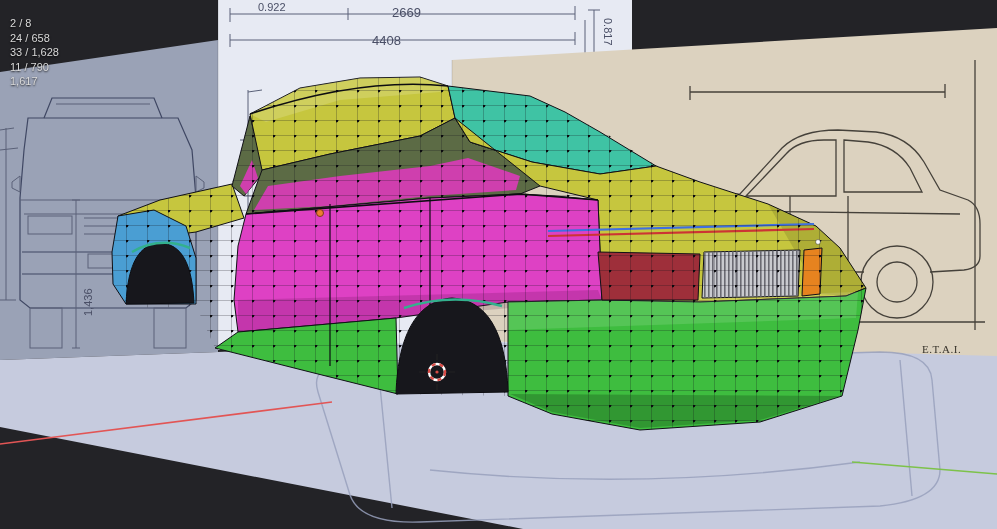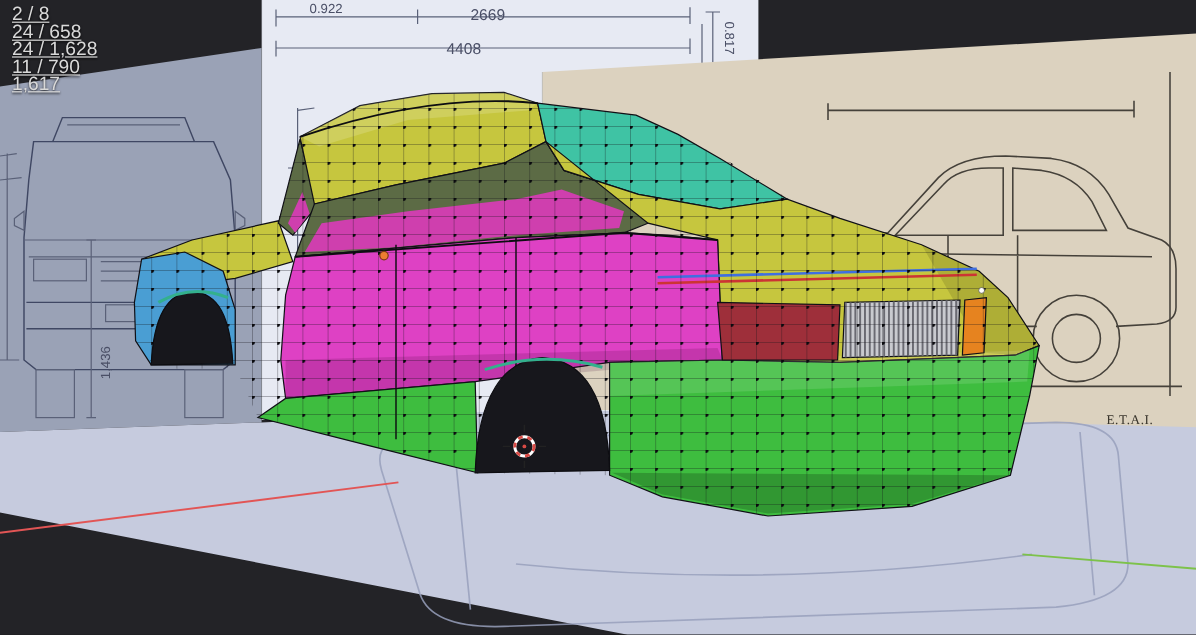--- a/index.html
+++ b/index.html
@@ -1,20 +1,20 @@
 <!DOCTYPE html>
 <html><head>
 <meta charset="utf-8">
 <style>
   html,body{margin:0;padding:0;background:#1b1b1e;}
   .stage{position:relative;width:997px;height:529px;overflow:hidden;background:#232327;
          font-family:"Liberation Sans",sans-serif;}
   .stage svg{position:absolute;inset:0;display:block;}
-  .stats{position:absolute;top:6px;left:10px;color:#d9d9d9;font-size:16px;line-height:14.5px;
-         text-shadow:0 1px 2px rgba(0,0,0,.85);user-select:none;text-decoration:underline;}
+  .stats{position:absolute;top:16px;left:10px;color:#d9d9d9;font-size:11px;line-height:14.5px;
+         text-shadow:0 1px 2px rgba(0,0,0,.85);user-select:none;}
   .bp{stroke:#3f4763;stroke-width:1.2;fill:none;}
   .bp2{stroke:#5a6178;stroke-width:1;fill:none;}
   .bz{stroke:#45413a;stroke-width:1.3;fill:none;}
   .fl{stroke:#98a0bc;stroke-width:1.4;fill:none;opacity:.85;}
   .dim{font-family:"Liberation Sans",sans-serif;font-size:11px;fill:#4a4f66;}
   .dimBig{font-size:13px;}
   .etai{font-family:"Liberation Serif",serif;font-size:11px;fill:#38342c;letter-spacing:.5px;}
   .edge{stroke:#0d0d11;fill:none;}
 </style>
 </head>
@@ -167,17 +167,17 @@
     <circle cx="437" cy="372" r="8" fill="none" stroke="#ffffff" stroke-width="2.4"></circle>
     <circle cx="437" cy="372" r="8" fill="none" stroke-width="2.4" stroke-dasharray="4 4" stroke="#d94a45"></circle>
     <path d="M437,360 V354 M437,384 V390 M425,372 H419 M449,372 H455" stroke="#222" stroke-width="1.2"></path>
     <circle cx="437" cy="372" r="1.6" fill="#d94a45"></circle>
   </g>
 </svg>
 
 <div class="stats">
   <div>2 / 8</div>
   <div>24 / 658</div>
-  <div>24 / 1,628</div>
+  <div>33 / 1,628</div>
   <div>11 / 790</div>
   <div>1,617</div>
 </div>
 </div>
 
 </body></html>

